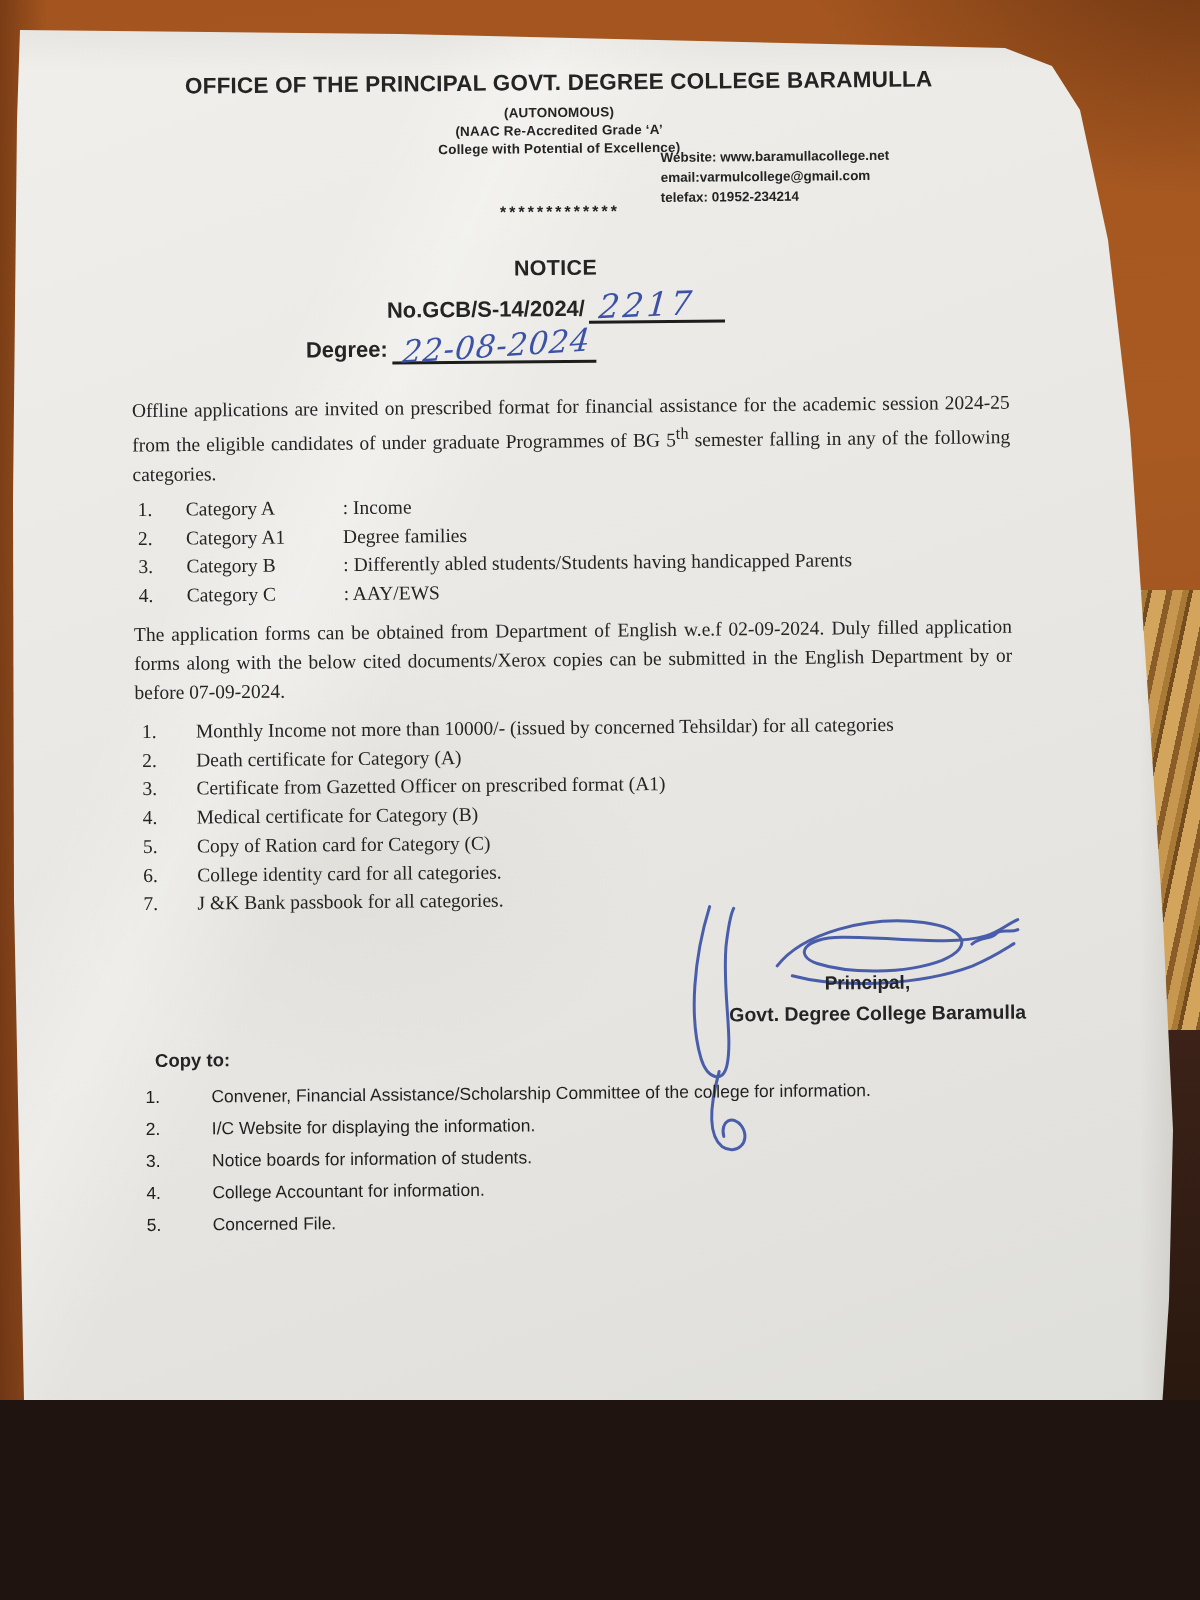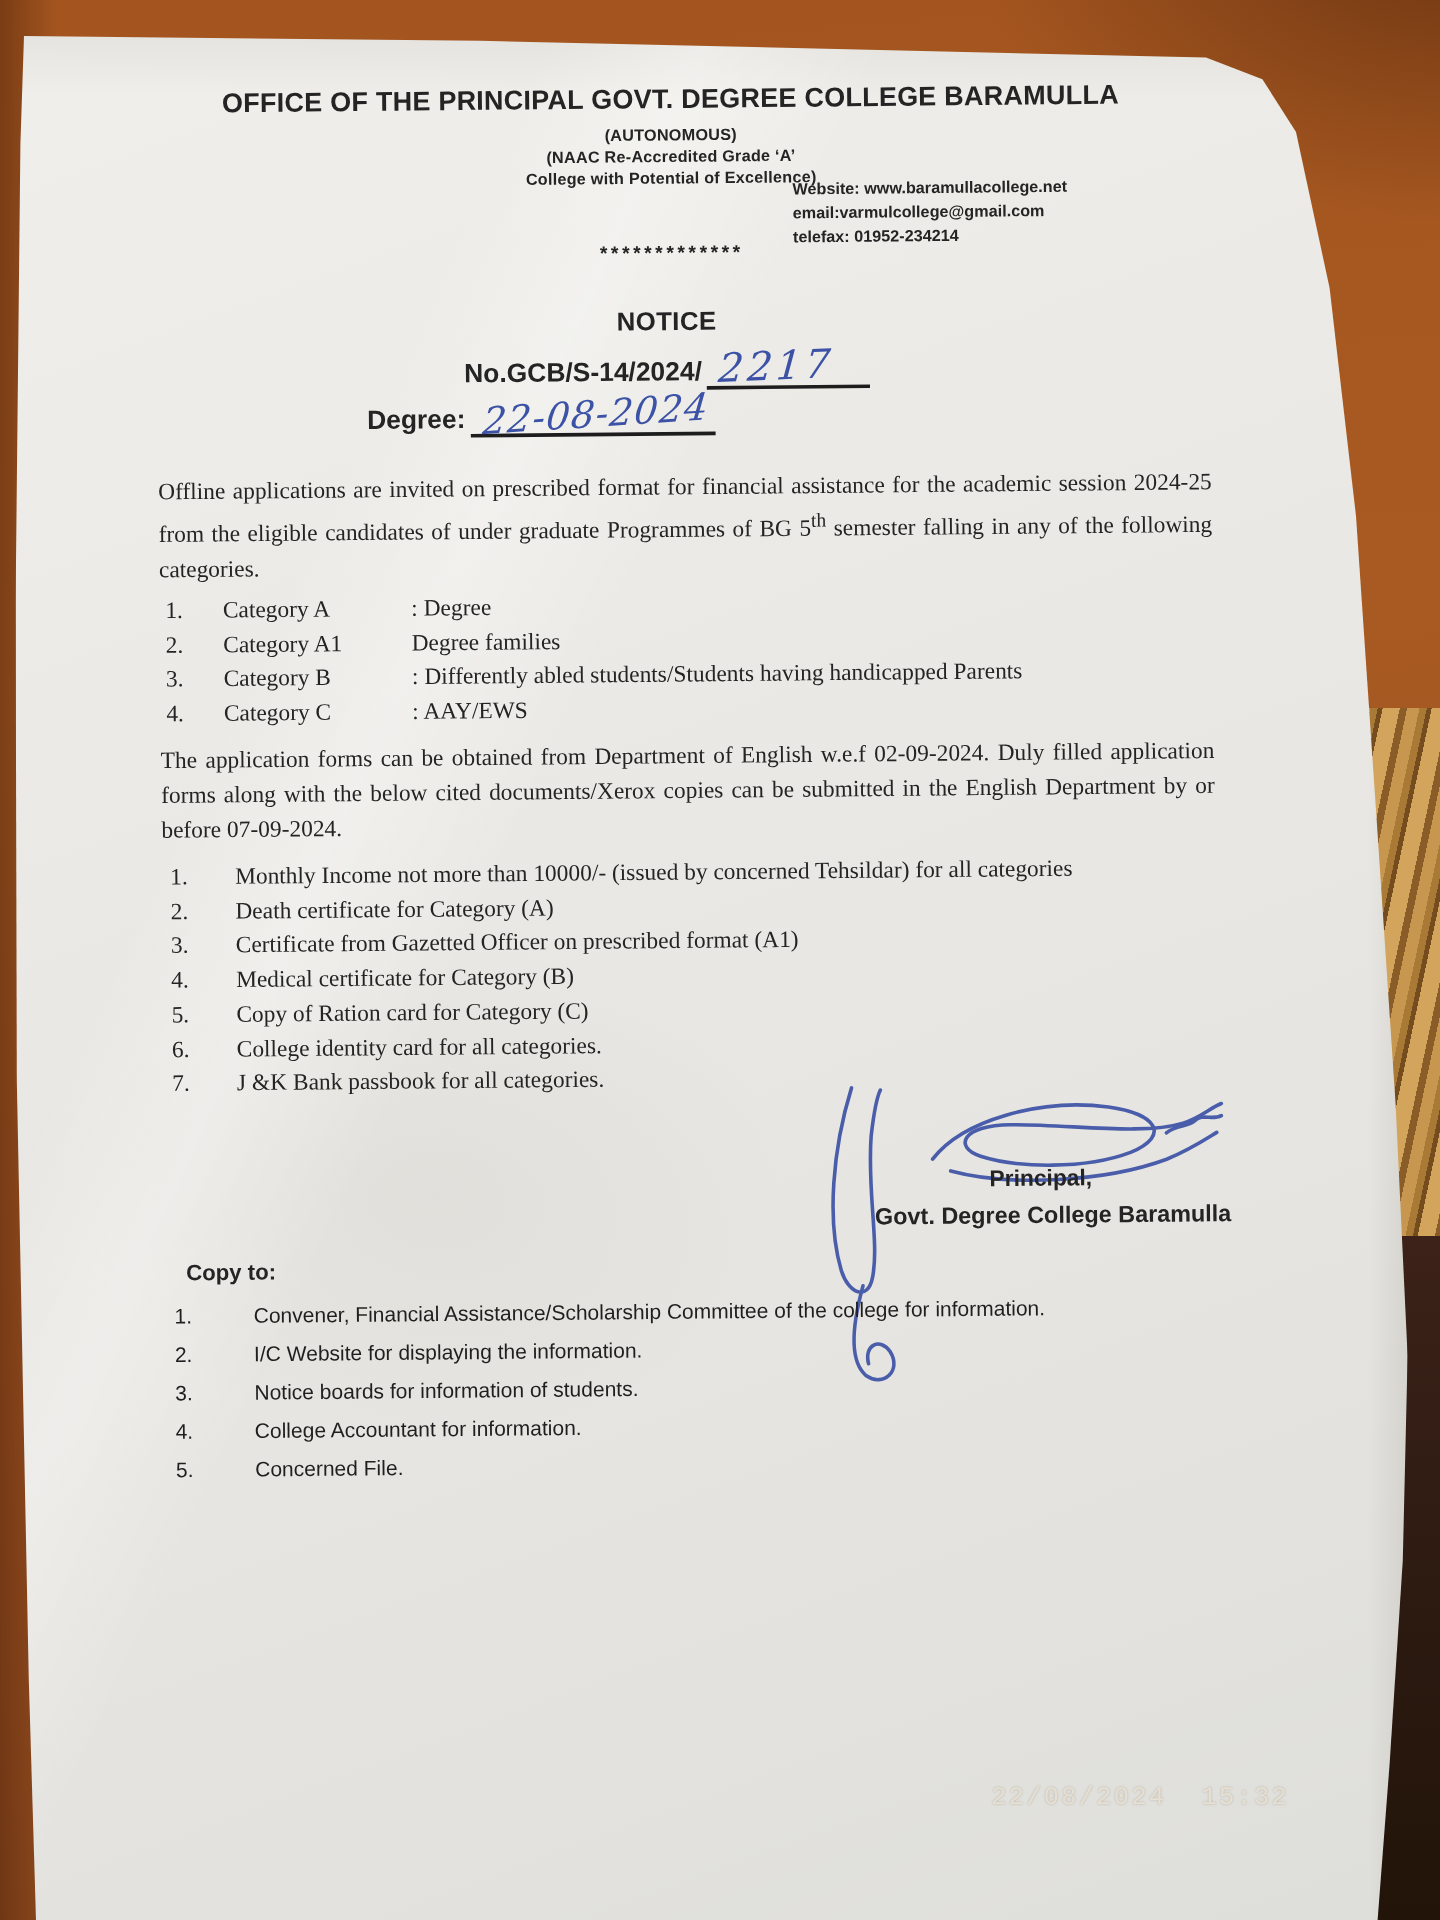--- a/index.html
+++ b/index.html
@@ -1,17 +1,17 @@
 <!DOCTYPE html>
 <html><head>
 <meta charset="utf-8">
 <style>
   html,body{margin:0;padding:0;background:#1f1410;}
   .photo{
-    position:relative;width:1200px;height:1600px;overflow:hidden;
+    position:relative;width:1200px;height:1400px;overflow:hidden;
     background:
       radial-gradient(ellipse 700px 420px at 102% -4%, rgba(62,26,6,.55), rgba(62,26,6,0) 60%),
       linear-gradient(90deg, rgba(70,30,9,.45), rgba(70,30,9,0) 4%),
       linear-gradient(175deg,#a4551f 0%,#a85a22 35%,#9d5120 70%,#8f4a1e 100%);
     font-family:"Liberation Sans", sans-serif;
   }
   .bg-wood{
     position:absolute;right:0;top:590px;width:150px;height:500px;
     background:
       radial-gradient(ellipse 70px 90px at 20% 8%, rgba(40,22,8,.85), rgba(40,22,8,0) 70%),
@@ -112,21 +112,21 @@
       <span class="date-label sans">Degree:</span>
       <span class="hand-slot date"><span class="handwrite date">22-08-2024</span></span>
     </div>
 
     <div class="abs para p1 serif"><span>Offline applications are invited on prescribed format for financial assistance for the academic session 2024-25 from the eligible candidates of under graduate Programmes of BG 5</span><sup>th</sup><span> semester falling in any of the following categories.</span></div>
 
     <div class="abs cat-list serif">
       <div class="cat-row">
         <span class="cat-num">1.</span>
         <span class="cat-name">Category A</span>
-        <span>: Degree</span>
+        <span>: Income</span>
       </div>
       <div class="cat-row">
         <span class="cat-num">2.</span>
         <span class="cat-name">Category A1</span>
         <span>Degree families</span>
       </div>
       <div class="cat-row">
         <span class="cat-num">3.</span>
         <span class="cat-name">Category B</span>
         <span>: Differently abled students/Students having handicapped Parents</span>

